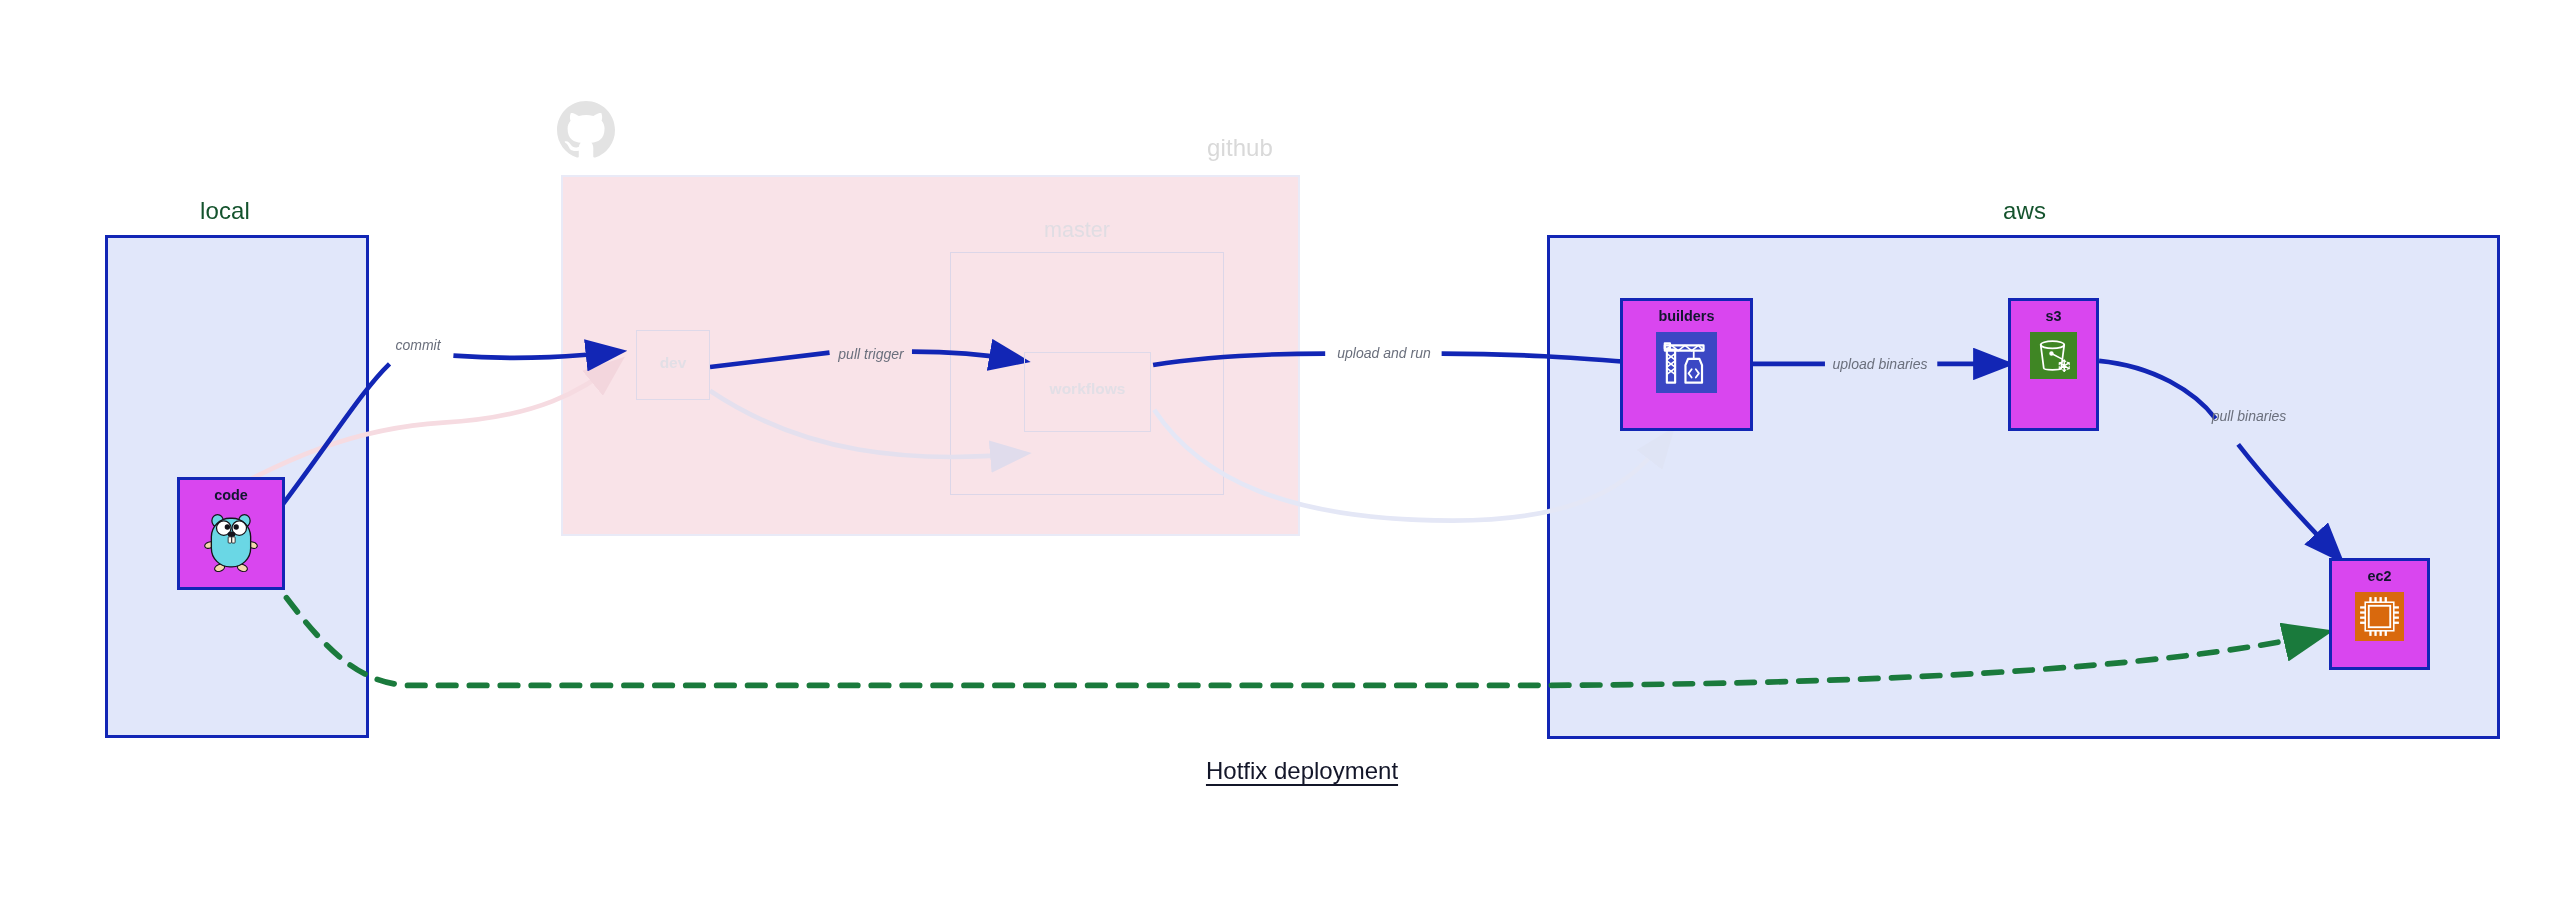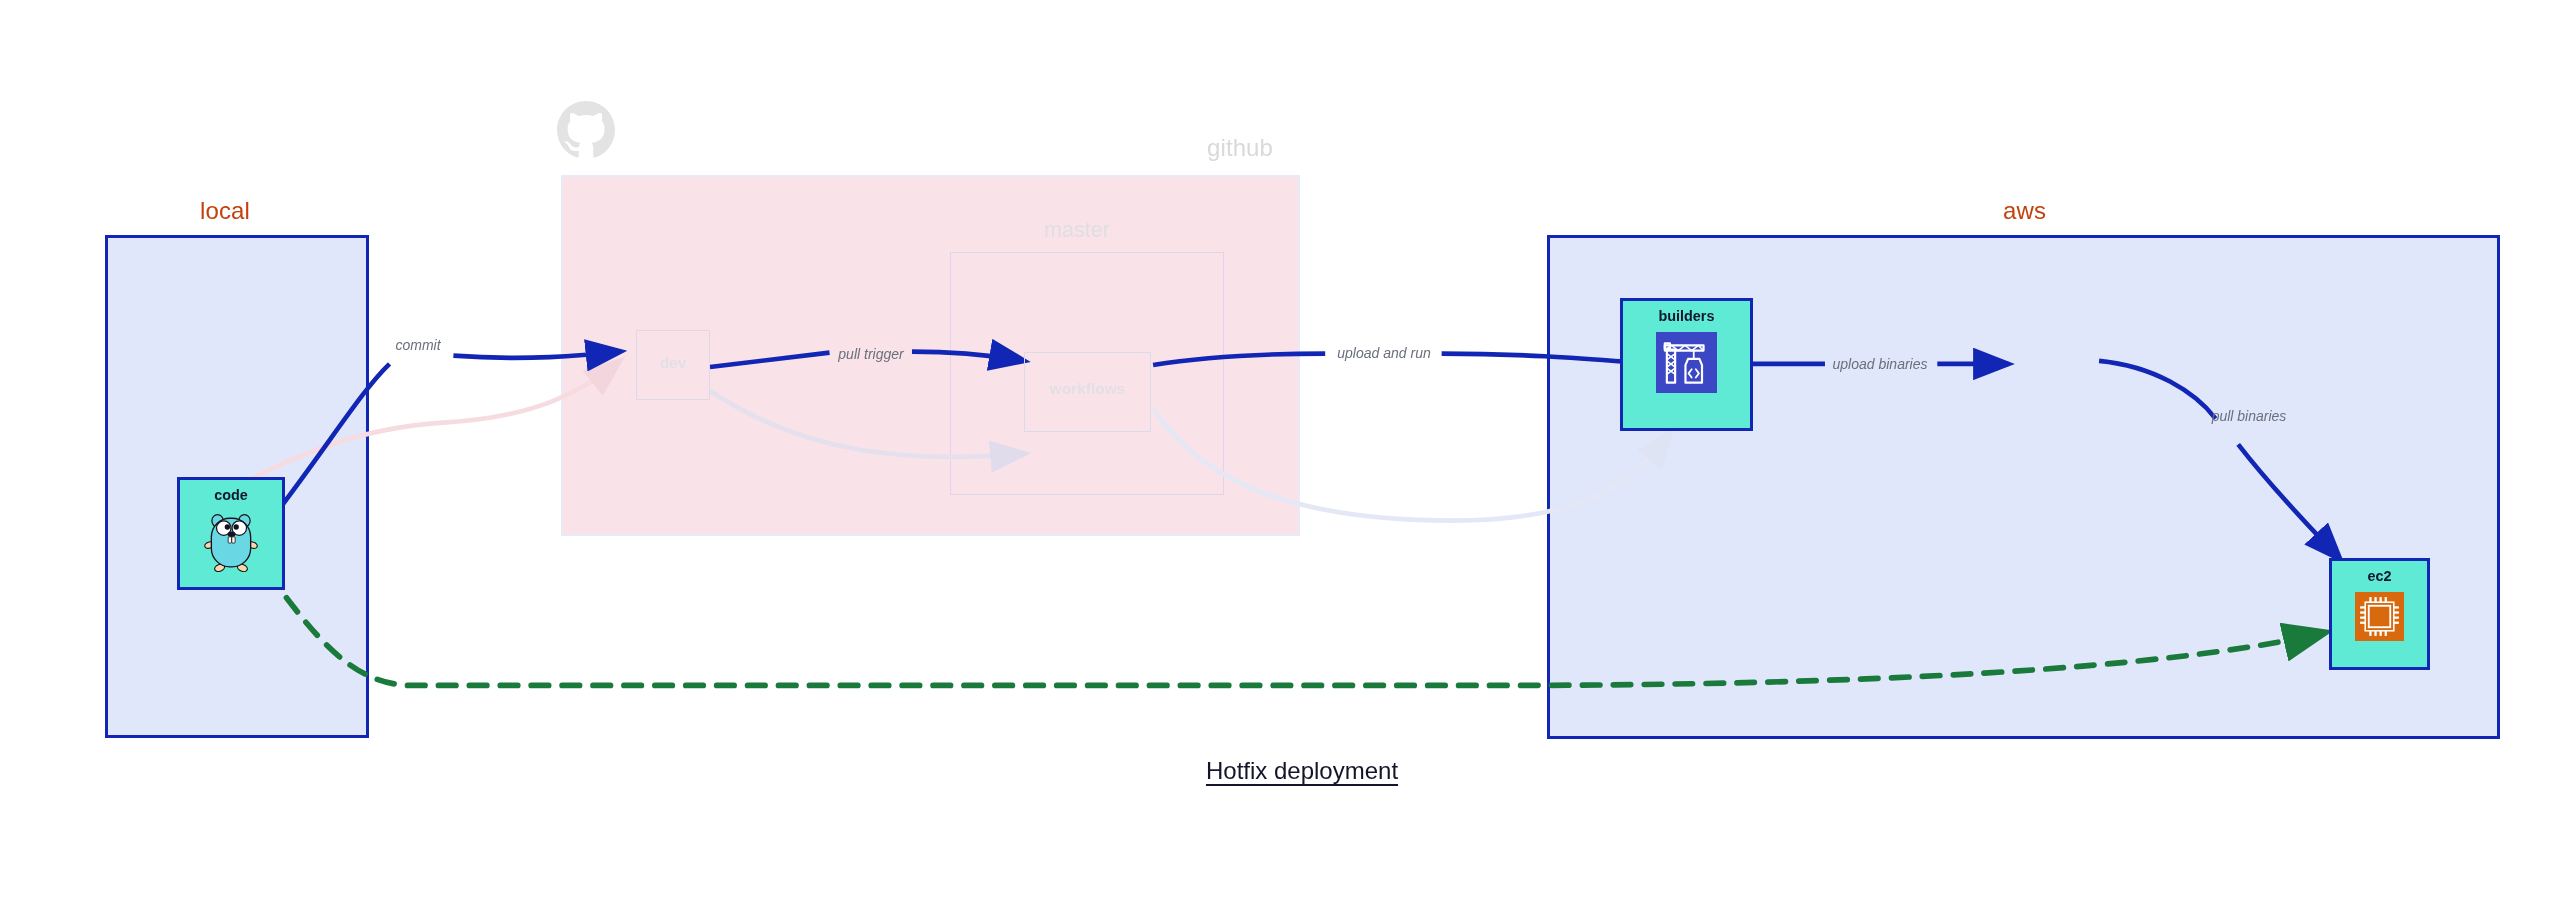--- a/index.html
+++ b/index.html
@@ -34,21 +34,21 @@
     background: #e1e7fa;
     border: 3.1px solid #1226b5;
   }
   .group-github {
     background: #f9e3e8;
     border: 2.6px solid #e9eaf7;
   }
   .group-label {
     position: absolute;
     font-size: 24px;
-    color: #c2410c;
+    color: #14532d;
     white-space: nowrap;
     letter-spacing: 0.1px;
   }
   .group-label.faded {
     color: #d9d9d9;
   }
   
   .subgroup {
     position: absolute;
     box-sizing: border-box;
@@ -58,21 +58,21 @@
   .subgroup-label {
     position: absolute;
     font-size: 21.6px;
     color: #e0dde3;
     white-space: nowrap;
   }
   
   .node {
     position: absolute;
     box-sizing: border-box;
-    background: #5eead4;
+    background: #d946ef;
     border: 3.1px solid #1226b5;
     display: flex;
     flex-direction: column;
     align-items: center;
   }
   .node-faded {
     background: transparent;
     border: 1.5px solid #ded9e9;
   }
   .node-title {
@@ -248,20 +248,44 @@
           <path d="M73,36 L73,52" stroke-width="3.4"></path>
 
           <path d="M62,52 L84,52 L89,64 L89,98 L57,98 L57,64 Z"></path>
 
           <path d="M69,72 L63,80 L69,88 M77,72 L83,80 L77,88" stroke-width="3.4" stroke-linecap="round"></path>
         </g>
       </svg>
     </div>
   </div>
 
+  <div class="node" style="left:2008px; top:298px; width:91px; height:133px;">
+    <div class="node-title">s3</div>
+    <div class="node-icon">
+      <svg width="47" height="47" viewBox="0 0 92 92" aria-hidden="true">
+        <rect x="0" y="0" width="92" height="92" fill="#3f8624"></rect>
+        <g fill="none" stroke="#ffffff" stroke-width="3.4" stroke-linecap="round" stroke-linejoin="round">
+
+          <ellipse cx="44" cy="25" rx="23" ry="7"></ellipse>
+          <path d="M21,25 L27,71 C27,75 61,75 61,71 L67,25"></path>
+
+          <path d="M42,42 L63,53" stroke-width="3"></path>
+          <circle cx="42" cy="42" r="2.6" fill="#ffffff"></circle>
+          <path d="M63,53 L67,56 L64,58 Z" fill="#ffffff" stroke="none"></path>
+
+          <g stroke-width="2.8" transform="translate(67,66)">
+            <path d="M0,-11 L0,11 M-9.5,-5.5 L9.5,5.5 M-9.5,5.5 L9.5,-5.5"></path>
+            <path d="M-3,-8 L0,-11 L3,-8 M-3,8 L0,11 L3,8" stroke-width="2.2"></path>
+            <path d="M-9.8,-1.8 L-9.5,-5.5 L-6,-6.8 M9.8,1.8 L9.5,5.5 L6,6.8" stroke-width="2.2"></path>
+            <path d="M-9.8,1.8 L-9.5,5.5 L-6,6.8 M9.8,-1.8 L9.5,-5.5 L6,-6.8" stroke-width="2.2"></path>
+          </g>
+        </g>
+      </svg>
+    </div>
+  </div>
 
   <div class="node" style="left:2329px; top:558px; width:101px; height:112px;text-align:right;">
     <div class="node-title">ec2</div>
     <div class="node-icon">
       <svg width="49" height="49" viewBox="0 0 96 96" aria-hidden="true">
         <rect x="0" y="0" width="96" height="96" fill="#d9690d"></rect>
         <g fill="none" stroke="#ffffff" stroke-width="3.6">
           <rect x="27" y="27" width="42" height="42"></rect>
           <rect x="20" y="20" width="56" height="56" stroke-width="3"></rect>
         </g>

